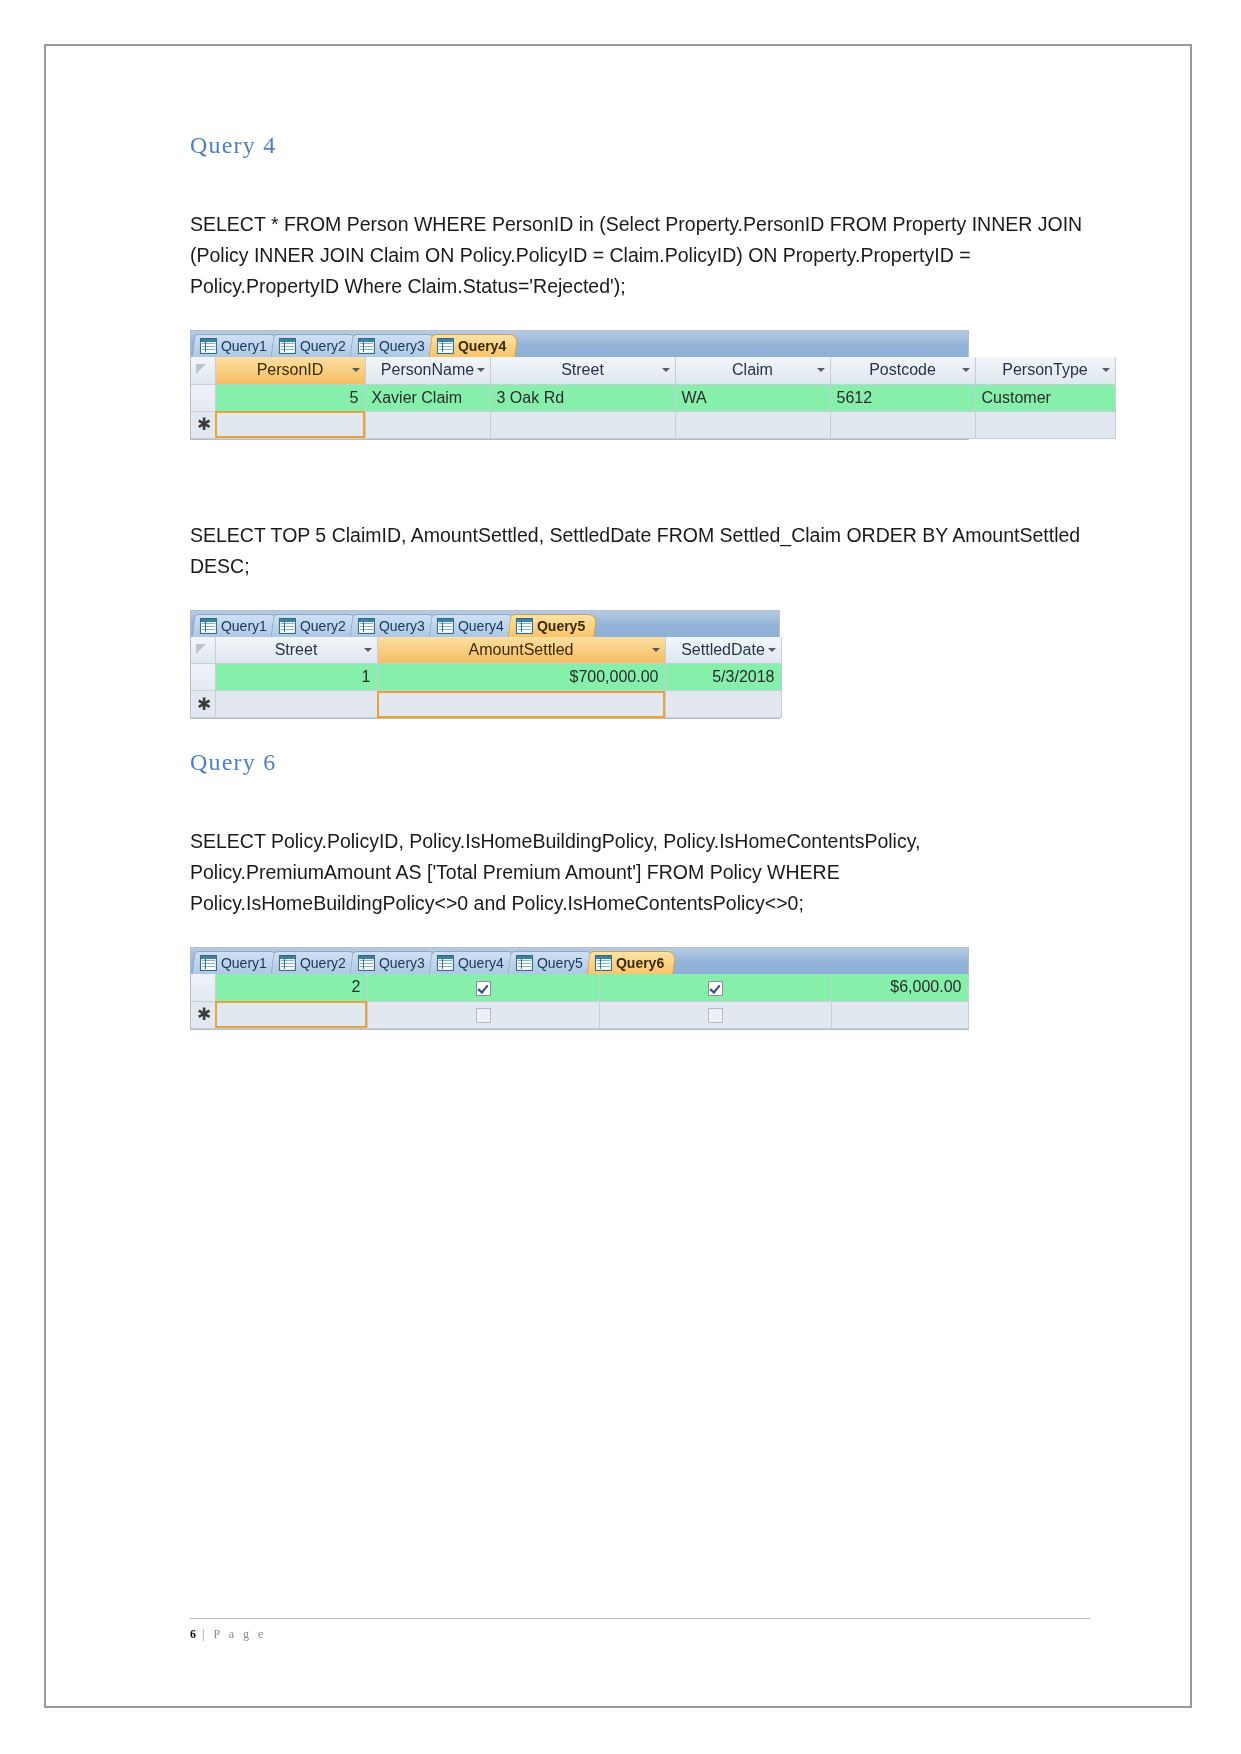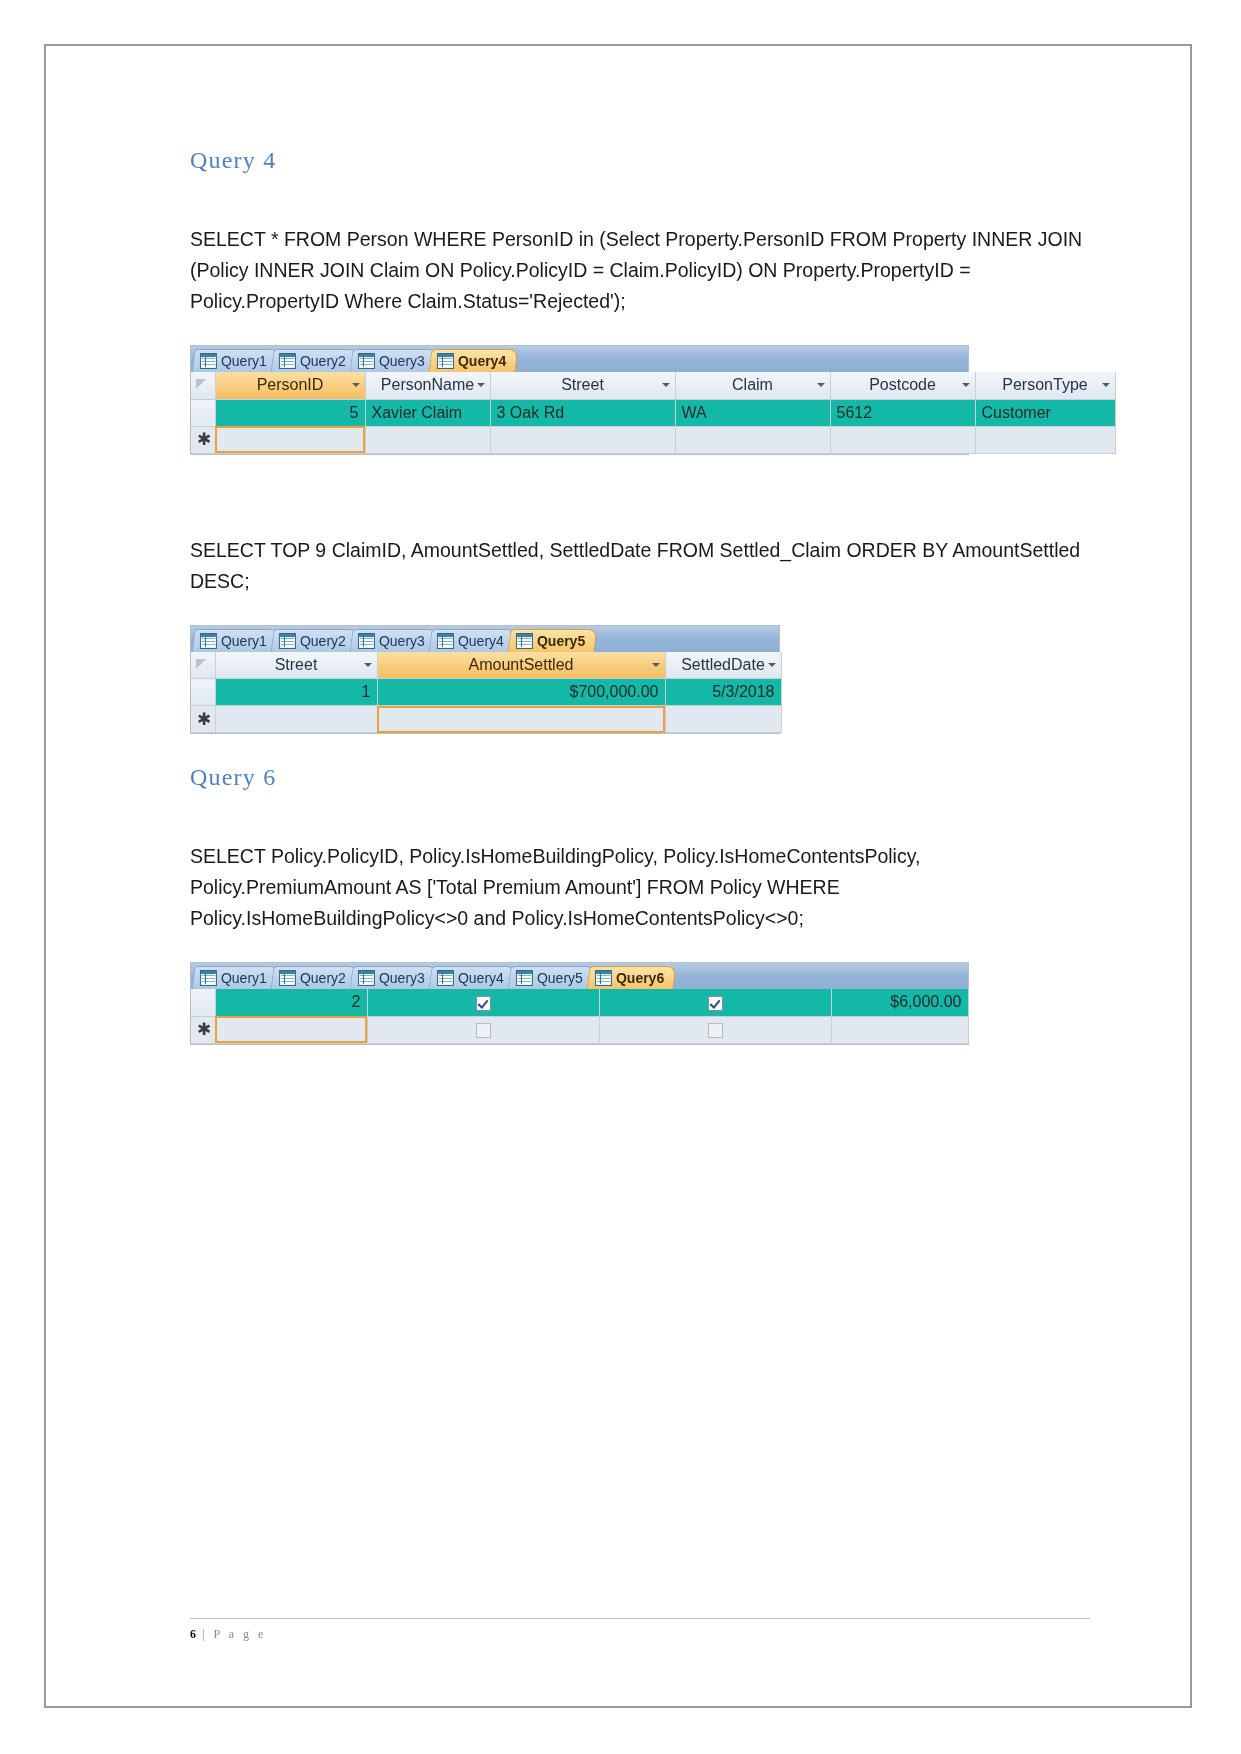--- a/index.html
+++ b/index.html
@@ -11,21 +11,21 @@
   }
   .page-border {
     position:absolute;
     left:44px; top:44px;
     width:1148px; height:1664px;
     border:2px solid #9a9a9a;
     box-sizing:border-box;
   }
   .page-inner {
     position:absolute;
-    left:190px; top:147px;
+    left:190px; top:132px;
     width:900px;
   }
   
   .q-heading {
     font-family:"Liberation Serif", serif;
     font-size:24px;
     color:#4f81bd;
     letter-spacing:1.2px;
     margin:0;
     padding:0;
@@ -102,21 +102,21 @@
   .tab-icon::after {
     content:"";
     position:absolute; left:4px; top:3px; width:1px; bottom:1px;
     background:#2e6a85;
   }
 
   table.ds {
     border-collapse:collapse;
     width:100%;
     table-layout:fixed;
-    background:#14b8a6;
+    background:#86efac;
   }
   table.ds th, table.ds td {
     font-size:16px;
     color:#2b2b2b;
     border-right:1px solid #c6ced6;
     border-bottom:1px solid #c6ced6;
     padding:0 6px;
     height:27px;
     overflow:hidden;
     white-space:nowrap;
@@ -302,21 +302,21 @@
         </tr>
       </tbody>
         </table>
     </div>
   </div>
 
   <div class="gap-section"></div>
 
   <div>
     <div class="gap-after-heading"></div>
-    <div class="sql-block">SELECT TOP 9 ClaimID, AmountSettled, SettledDate FROM Settled_Claim ORDER BY AmountSettled DESC;</div>
+    <div class="sql-block">SELECT TOP 5 ClaimID, AmountSettled, SettledDate FROM Settled_Claim ORDER BY AmountSettled DESC;</div>
     <div class="gap-before-grid"></div>
 
     <div class="access" style="width:590px;">
       <div class="tabstrip">
         <div class="tab">
           <span class="tab-icon"></span>
           <span>Query1</span>
         </div>
         <div class="tab">
           <span class="tab-icon"></span>

